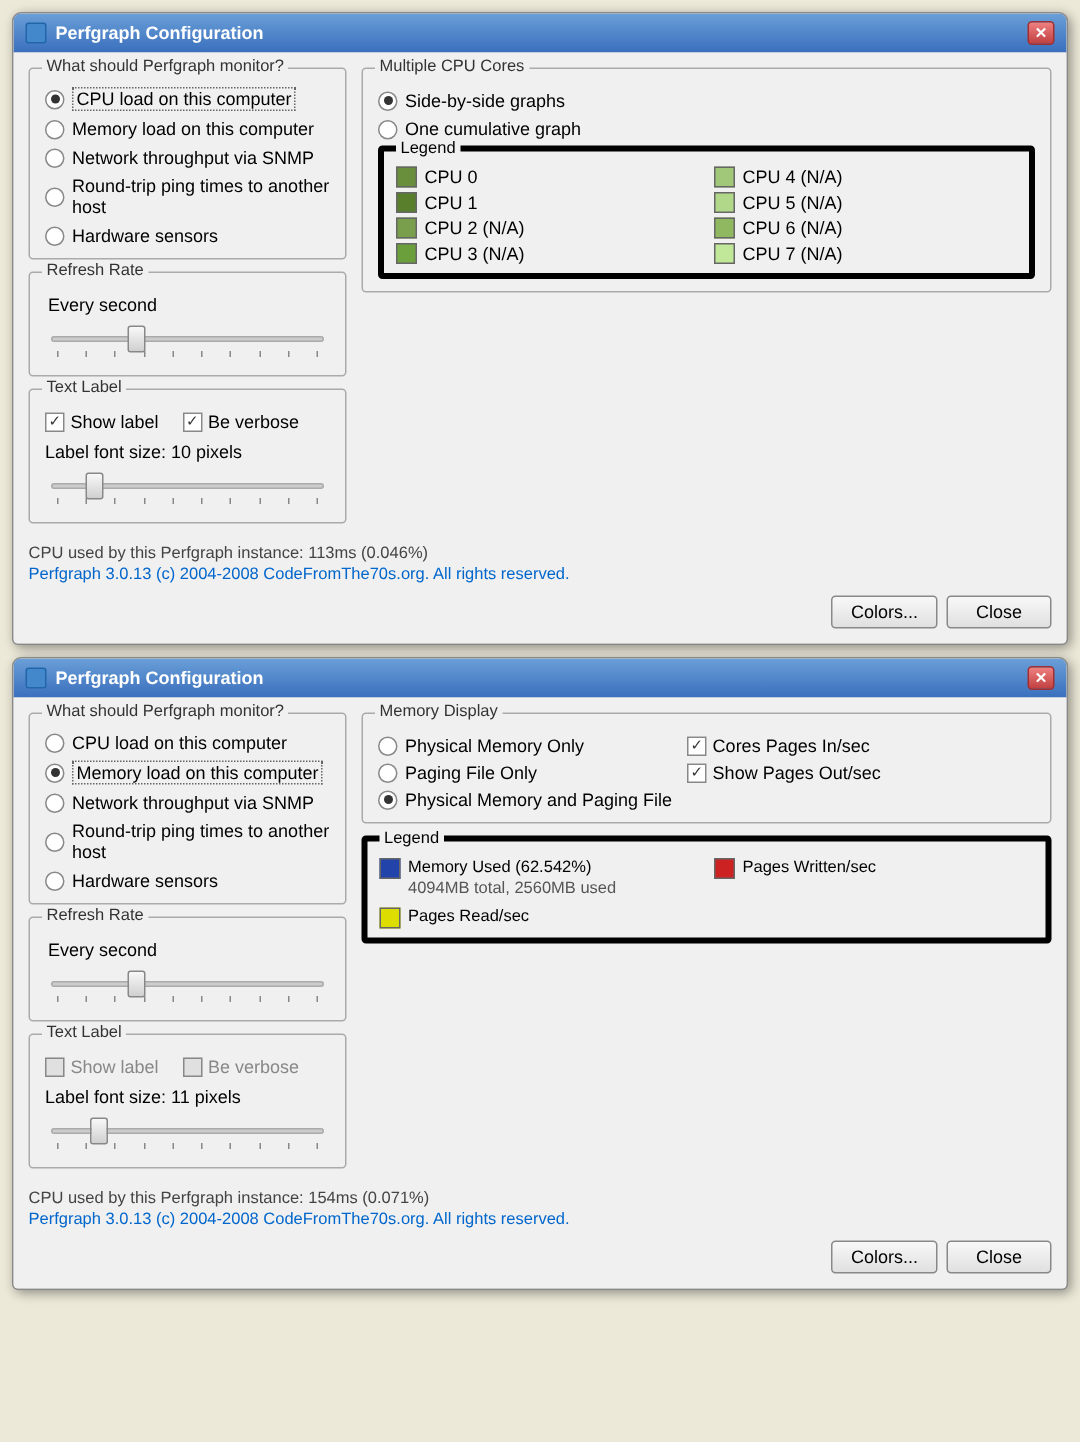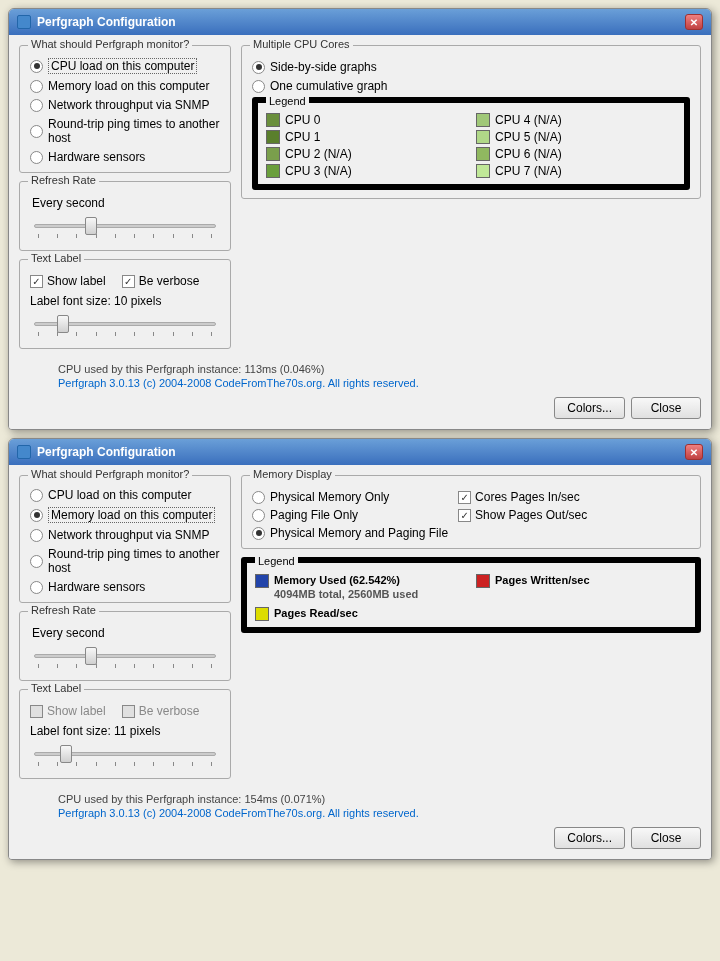--- a/index.html
+++ b/index.html
@@ -224,21 +224,21 @@
     .checkbox-input.disabled {
       background: #e0e0e0;
     }
 
     .label-font-size {
       font-size: 12px;
       margin-bottom: 4px;
     }
 
     .legend-section {
-      border: 6px solid #000000;
+      border: 4px solid #000000;
       border-radius: 3px;
       padding: 6px 8px;
       position: relative;
       margin-top: 4px;
     }
 
     .legend-title {
       position: absolute;
       top: -8px;
       left: 8px;
@@ -263,21 +263,20 @@
 
     .legend-color {
       width: 14px;
       height: 14px;
       border: 1px solid #666;
       flex-shrink: 0;
     }
 
     .footer-section {
       margin-top: 6px;
-      margin-left: 39px;
     }
 
     .footer-text {
       font-size: 11px;
       color: #444;
       margin-bottom: 2px;
     }
 
     .footer-buttons {
       display: flex;
@@ -307,21 +306,20 @@
       display: grid;
       grid-template-columns: 1fr 1fr;
       gap: 4px 10px;
       margin-top: 4px;
     }
 
     .memory-legend-row {
       display: flex;
       align-items: flex-start;
       gap: 5px;
-      font-weight: bold;
     }
 
     .memory-color-box {
       width: 14px;
       height: 14px;
       border: 1px solid #666;
       flex-shrink: 0;
       margin-top: 1px;
     }
 

